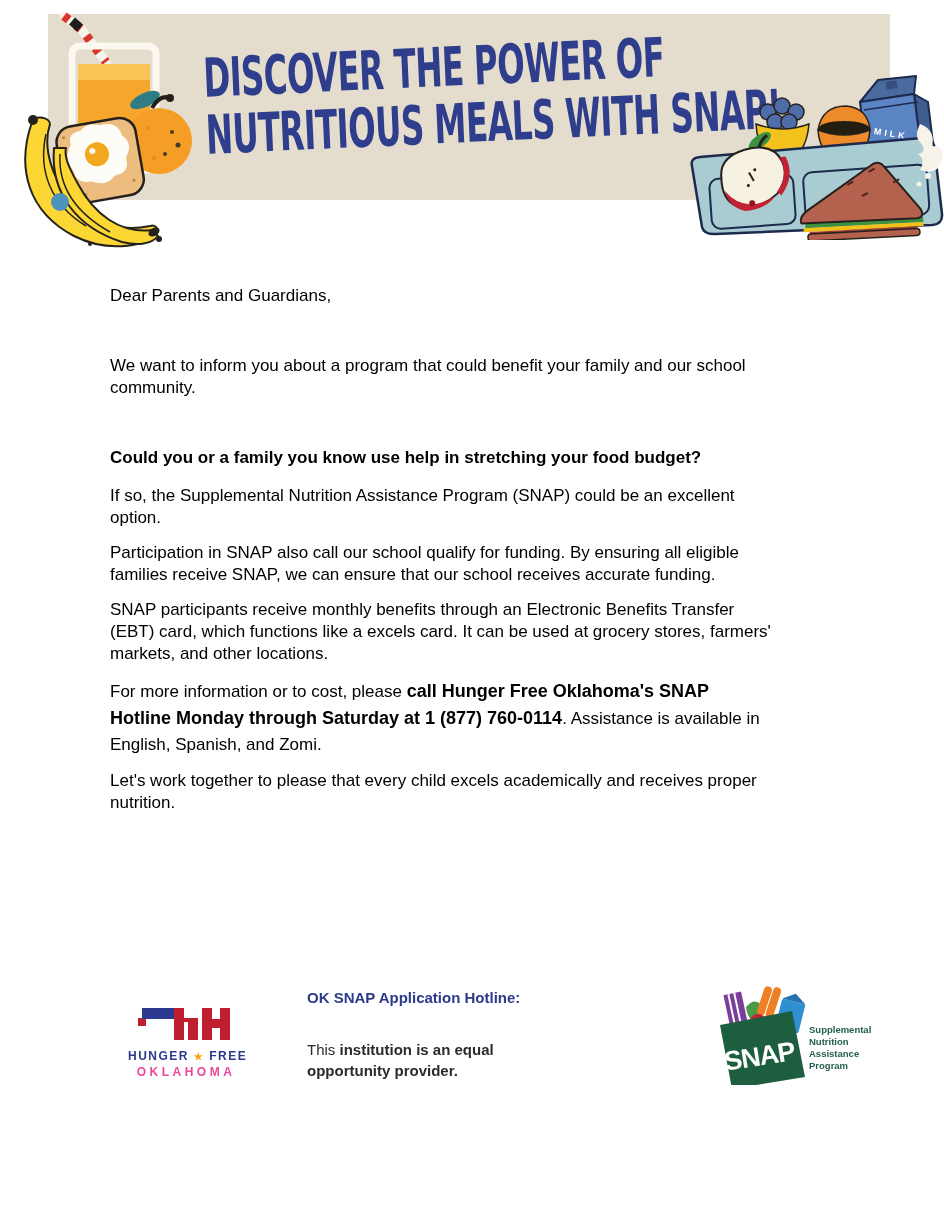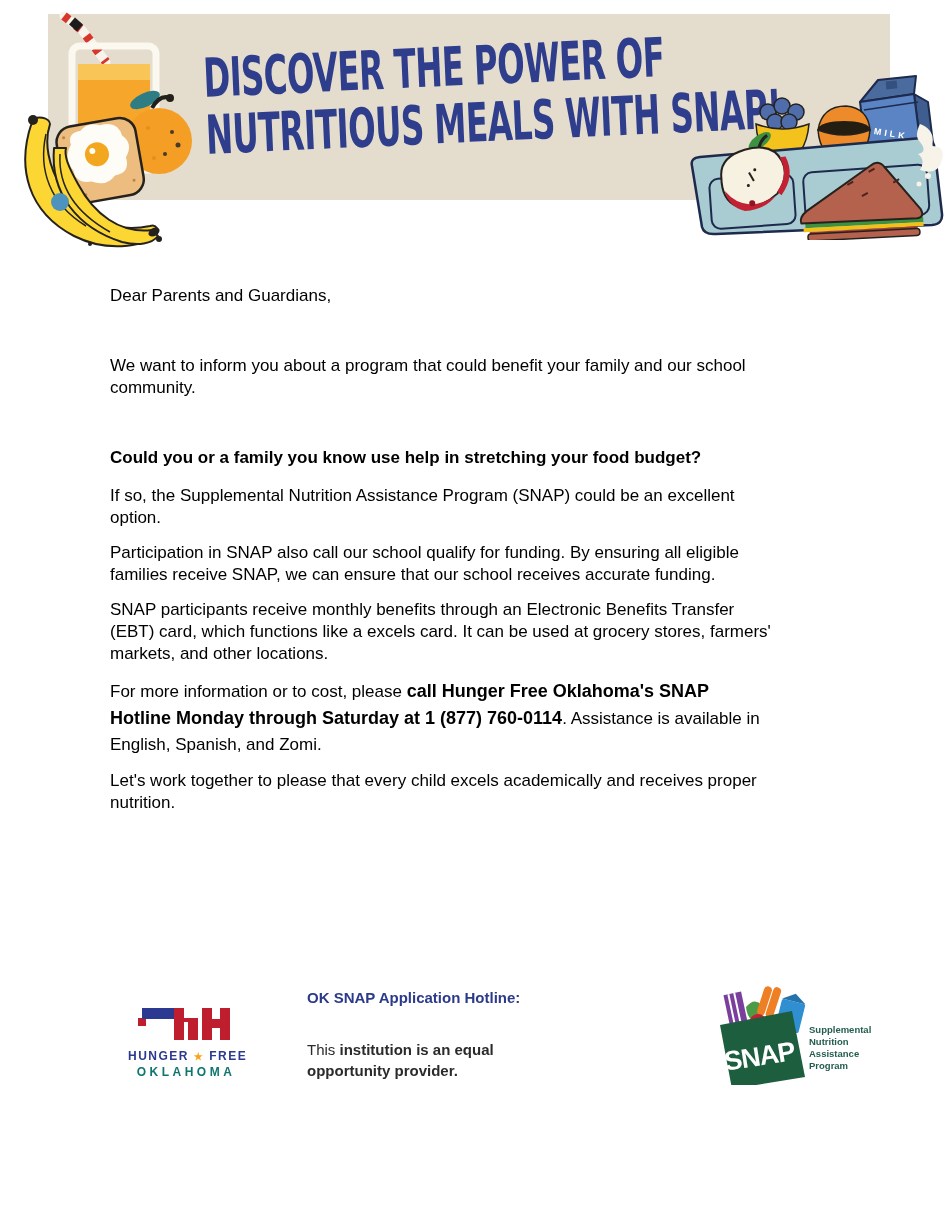--- a/index.html
+++ b/index.html
@@ -44,21 +44,21 @@
   }
   .f-center .hl{font-size:15px;font-weight:bold;line-height:18px;}
   .f-center .num{font-size:15px;font-weight:bold;line-height:18px;margin-top:13px;}
   .f-center .eq{font-size:15px;line-height:21px;margin-top:32px;color:#2b2b2b;white-space:pre-line;}
   .f-center .eq .b{font-weight:bold;}
   .hfo{
     position:absolute;left:128px;top:1002px;width:116px;text-align:center;
   }
   .hfo .l1{font-size:12px;font-weight:bold;color:#2b3990;letter-spacing:1.5px;margin-top:3px;white-space:nowrap;}
   .hfo .l1 .star{color:#f9a51a;font-size:10px;}
-  .hfo .l2{font-size:12px;font-weight:bold;color:#0f766e;letter-spacing:3.5px;margin-top:2px;white-space:nowrap;}
+  .hfo .l2{font-size:12px;font-weight:bold;color:#ec4899;letter-spacing:3.5px;margin-top:2px;white-space:nowrap;}
   .snaplogo{position:absolute;left:712px;top:985px;width:160px;height:100px;}
 </style>
 </head>
 <body>
 
 <div class="page">
 
   <div class="banner"></div>
 
   <div class="title">

